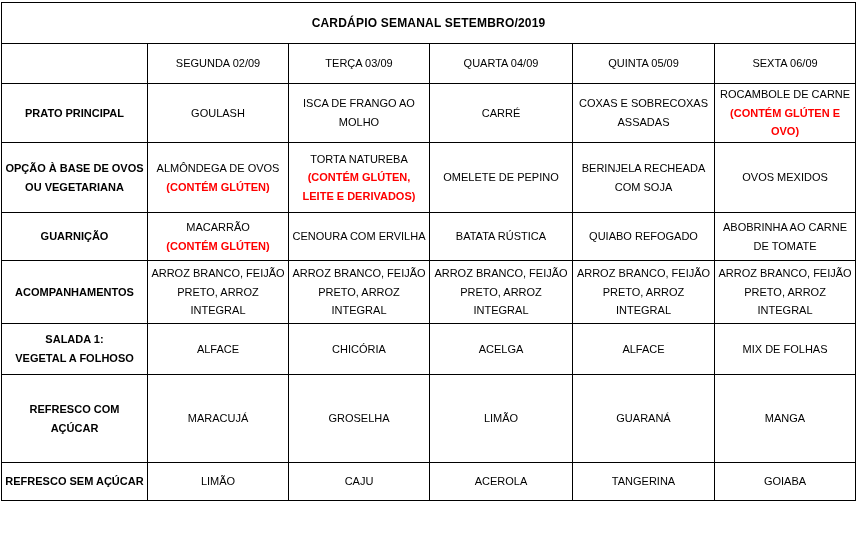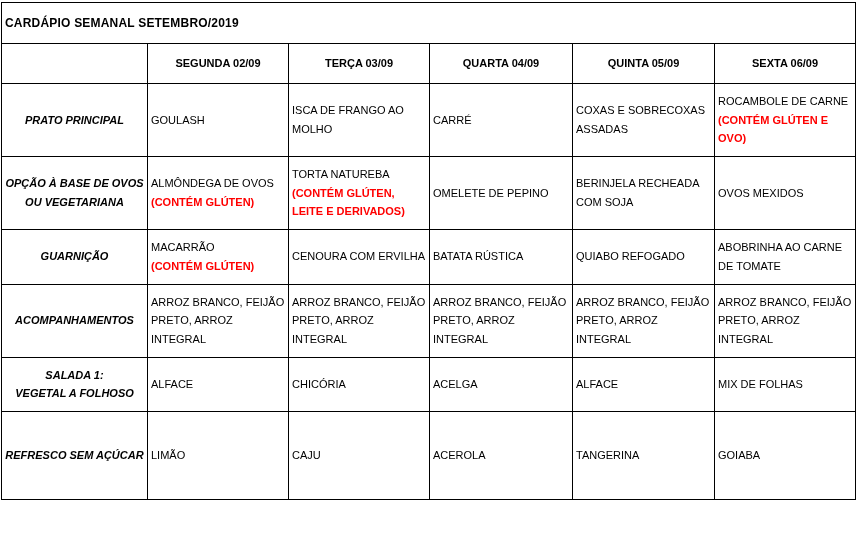--- a/index.html
+++ b/index.html
@@ -11,38 +11,38 @@
     color: var(--text, #000000);
   }
   table.menu {
     border-collapse: collapse;
     table-layout: fixed;
     width: 855px;
     margin: 2px 0 0 1px;
   }
   .menu th, .menu td {
     border: 1px solid var(--border, #000000);
+    text-align: center;
     vertical-align: middle;
-    padding: 8px 3px;
+    padding: 1px 3px;
     font-size: 11px;
     line-height: 1.7;
     overflow: hidden;
   }
   .menu .title-cell {
     font-weight: bold;
     font-size: 12px;
     letter-spacing: 0.2px;
   }
   .menu thead tr.title-row   { height: 41px; }
   .menu thead tr.header-row  { height: 40px; }
-  .menu thead th { font-weight: bold; }
+  .menu thead th { font-weight: normal; }
   .menu tbody th.row-label {
     font-weight: bold;
     white-space: pre-line;
-    font-style: italic;
   }
   .menu tbody td { font-weight: normal; }
   .menu tbody tr:nth-child(1) { height: 49px; }
   .menu tbody tr:nth-child(2) { height: 70px; }
   .menu tbody tr:nth-child(3) { height: 48px; }
   .menu tbody tr:nth-child(4) { height: 63px; }
   .menu tbody tr:nth-child(5) { height: 51px; }
   .menu tbody tr:nth-child(6) { height: 88px; }
   .menu tbody tr:nth-child(7) { height: 38px; }
   .menu tbody tr:nth-child(8) { height: 37px; }
@@ -170,20 +170,38 @@
             <div class="dish-text">ACELGA</div>
           </td>
           <td>
             <div class="dish-text">ALFACE</div>
           </td>
           <td>
             <div class="dish-text">MIX DE FOLHAS</div>
           </td>
         </tr>
         <tr>
+          <th class="row-label">REFRESCO COM AÇÚCAR</th>
+          <td>
+            <div class="dish-text">MARACUJÁ</div>
+          </td>
+          <td>
+            <div class="dish-text">GROSELHA</div>
+          </td>
+          <td>
+            <div class="dish-text">LIMÃO</div>
+          </td>
+          <td>
+            <div class="dish-text">GUARANÁ</div>
+          </td>
+          <td>
+            <div class="dish-text">MANGA</div>
+          </td>
+        </tr>
+        <tr>
           <th class="row-label">REFRESCO SEM AÇÚCAR</th>
           <td>
             <div class="dish-text">LIMÃO</div>
           </td>
           <td>
             <div class="dish-text">CAJU</div>
           </td>
           <td>
             <div class="dish-text">ACEROLA</div>
           </td>

